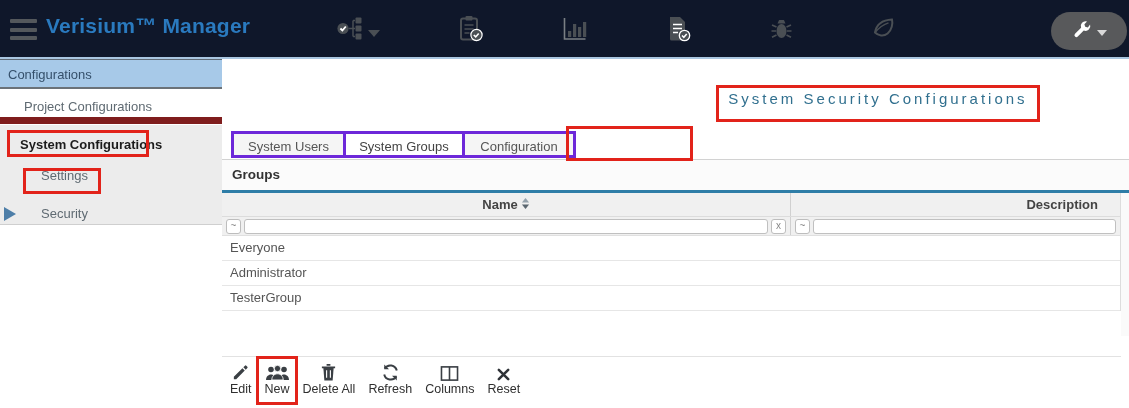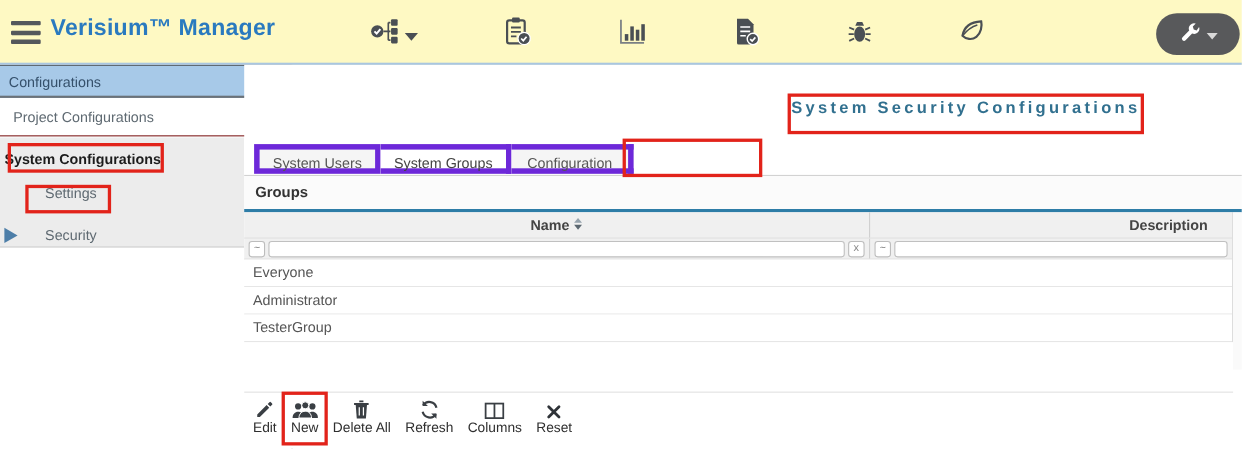--- a/index.html
+++ b/index.html
@@ -1,45 +1,45 @@
 <!DOCTYPE html>
 <html><head>
 <meta charset="utf-8">
 <style>
   * { box-sizing: border-box; margin: 0; padding: 0; }
   html,body { background:#fff; }
   body { font-family: "Liberation Sans", "DejaVu Sans", sans-serif; font-size: 13px; color:#444; }
   .screen { position: relative; width: 1129px; height: 408px; background:#fff; overflow: hidden; }
 
   
-  .topbar { position:absolute; left:0; top:0; width:1129px; height:59px; background:#fef9c3; border-bottom:2px solid #a9c6e0; }
+  .topbar { position:absolute; left:0; top:0; width:1129px; height:59px; background:#0f172a; border-bottom:2px solid #a9c6e0; }
   .hamburger { position:absolute; left:10px; top:19px; width:27px; height:21px; display:flex; flex-direction:column; justify-content:space-between; cursor:pointer; }
   .hamburger span { display:block; height:4px; background:#54585c; border-radius:1px; }
   .app-title { position:absolute; left:46px; top:14px; font-size:21px; font-weight:bold; color:#2a7abf; letter-spacing:0.2px; }
   .tb-icon { position:absolute; top:14px; width:44px; height:32px; display:flex; align-items:center; justify-content:center; cursor:pointer; background:none; border:none; }
   .caret { width:0; height:0; border-left:6px solid transparent; border-right:6px solid transparent; border-top:7px solid #4a4f54; margin-left:5px; margin-top:6px; }
   .wrench-pill { position:absolute; left:1051px; top:12px; width:76px; height:38px; border-radius:19px; background:#58595b; border:none; display:flex; align-items:center; justify-content:center; cursor:pointer; }
   .wrench-pill .caret { border-top-color:#d9d9d9; border-left-width:5px; border-right-width:5px; border-top-width:6px; margin-top:4px; margin-left:4px; }
 
   
   .sidebar { position:absolute; left:0; top:59px; width:266px; height:349px; background:#fff; border-right:1px solid #9a9a9a; }
   .sidebar-header { height:30px; line-height:29px; background:#a7c9e8; color:#35506b; padding-left:8px; border-top:1px solid #5f6a74; border-bottom:2px solid #6b7278; font-size:13px; }
   .nav-item { color:#5f6a72; cursor:pointer; }
-  .nav-project { height:35px; line-height:35px; padding-left:12px; border-bottom:1px solid #7f1d1d; }
+  .nav-project { height:35px; line-height:35px; padding-left:24px; border-bottom:7px solid #7f1d1d; }
   .nav-group { position:absolute; left:0; top:66px; width:222px; height:100px; background:#ececec; border-bottom:1px solid #cfcfcf; padding-top:6px; }
-  .nav-sysconf { height:28px; line-height:28px; padding-left:4px; font-weight:bold; color:#1c1c1c; }
+  .nav-sysconf { height:28px; line-height:28px; padding-left:20px; font-weight:bold; color:#1c1c1c; }
   .nav-security { position:relative; height:26px; line-height:26px; padding-left:41px; margin-top:12px; }
   .tri-select { position:absolute; left:4px; top:6px; width:0; height:0; border-top:7px solid transparent; border-bottom:7px solid transparent; border-left:12px solid #4d7ea8; }
   .nav-settings { height:26px; line-height:26px; padding-left:41px; margin-top:4px; }
 
   
   .main { position:absolute; left:222px; top:59px; width:907px; height:349px; background:#fff; }
-  .page-title { position:absolute; left:494px; top:27px; width:324px; height:24px; display:flex; align-items:center; justify-content:center; color:#31708f; font-size:15px; letter-spacing:3px; white-space:nowrap;font-weight:bold; }
+  .page-title { position:absolute; left:494px; top:27px; width:324px; height:24px; display:flex; align-items:center; justify-content:center; color:#31708f; font-size:15px; letter-spacing:3px; white-space:nowrap; }
   .tabs { position:absolute; left:9px; top:72px; height:27px; display:flex; }
-  .tab { height:27px; line-height:25px; text-align:center; border:5px solid #6d28d9; background:#f5f5f5; color:#555; cursor:pointer; }
+  .tab { height:27px; line-height:25px; text-align:center; border:3px solid #6d28d9; background:#f5f5f5; color:#555; cursor:pointer; }
   .tab + .tab { border-left:none; }
   .tab.active { background:#fff; color:#444; }
   .tab-users { width:115px; } .tab-groups { width:119px; } .tab-config { width:111px; }
 
   .panel-header { position:absolute; left:0; top:100px; width:907px; height:31px; background:#fbfbfb; border-top:1px solid #d2d2d2; line-height:30px; padding-left:10px; font-weight:bold; color:#333; font-size:13.5px; }
   .blue-bar { position:absolute; left:0; top:131px; width:907px; height:3px; background:#2e7da7; }
 
   .table-region { position:absolute; left:0; top:134px; width:899px; border-right:1px solid #ddd; }
   .t-header { display:flex; height:24px; background:#f0f0f0; border-bottom:1px solid #dcdcdc; font-weight:bold; color:#444; font-size:13px; }
   .t-header .col-name { width:568px; display:flex; align-items:center; justify-content:center; gap:3px; cursor:pointer; }

